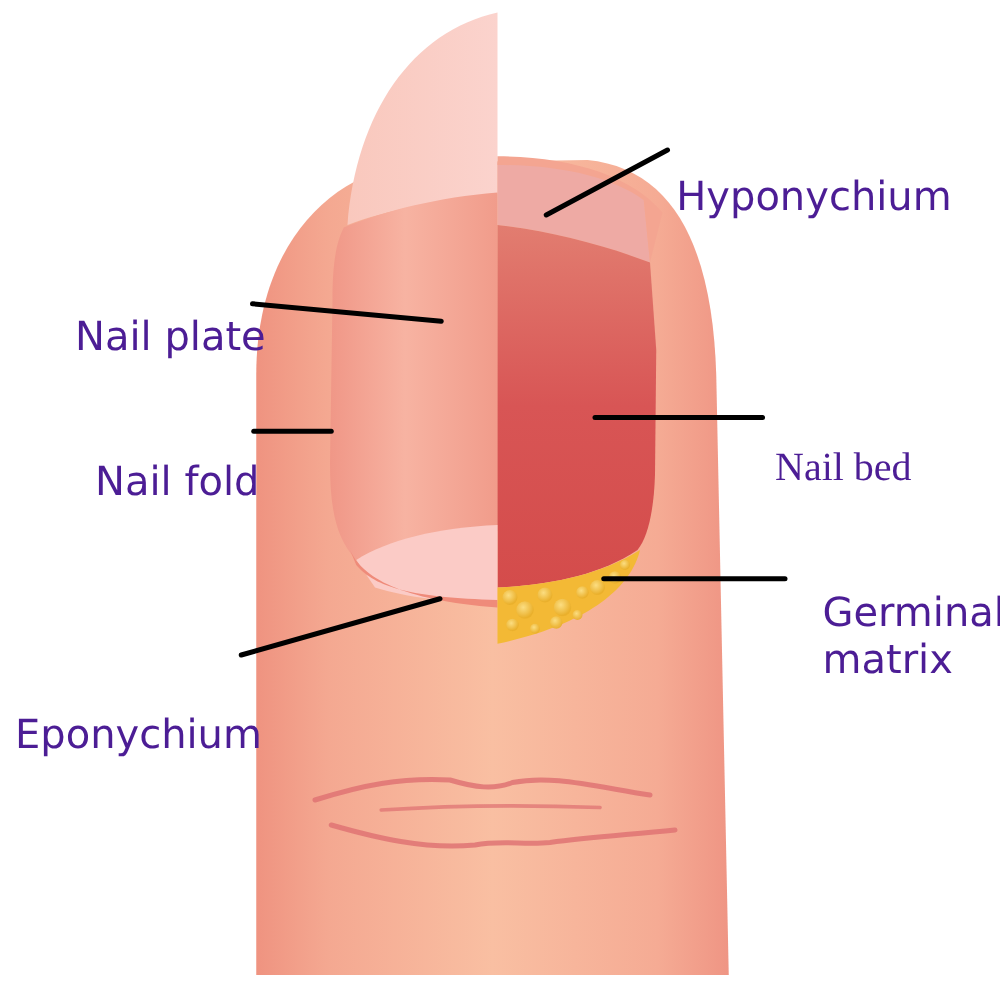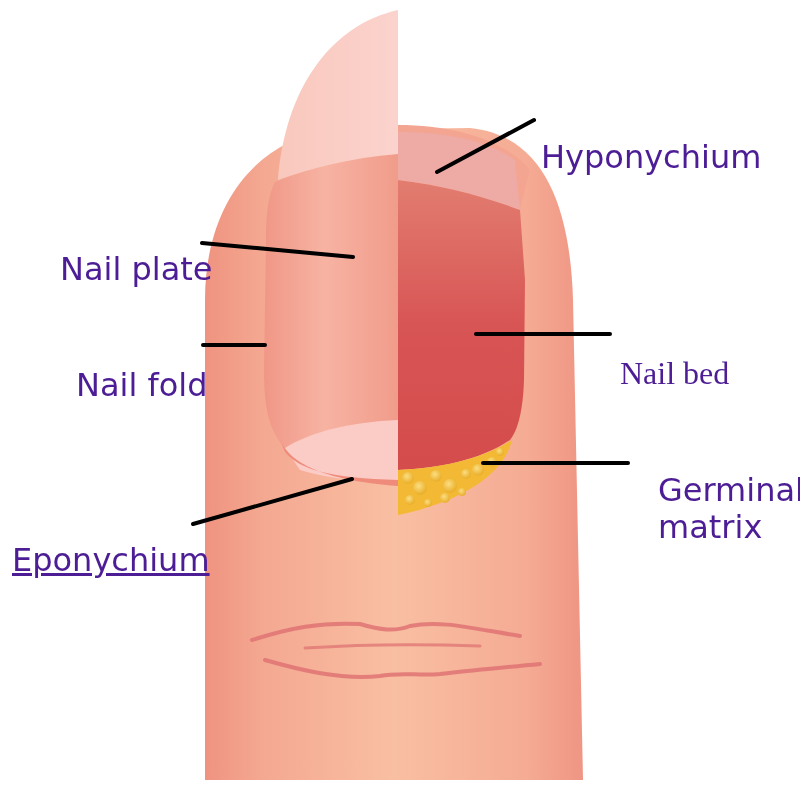--- a/index.html
+++ b/index.html
@@ -85,13 +85,13 @@
     <line x1="193" y1="524" x2="352" y2="479"></line>
   </g>
 </svg>
 
 <div class="label" style="left:541px; top:104px;">Hyponychium</div>
 <div class="label" style="left:60px; top:216px;">Nail plate</div>
 <div class="label" style="left:76px; top:332px;">Nail fold</div>
 <div class="label" style="left:620px; top:320px;font-family:Liberation Serif, serif;">Nail bed</div>
 <div class="label multi" style="left:658px; top:436px;">Germinal
 matrix</div>
-<div class="label" style="left:12px; top:507px;text-decoration:underline;">Eponychium</div>
+<div class="label" style="left:12px; top:534px;">Eponychium</div>
 
 </body></html>

